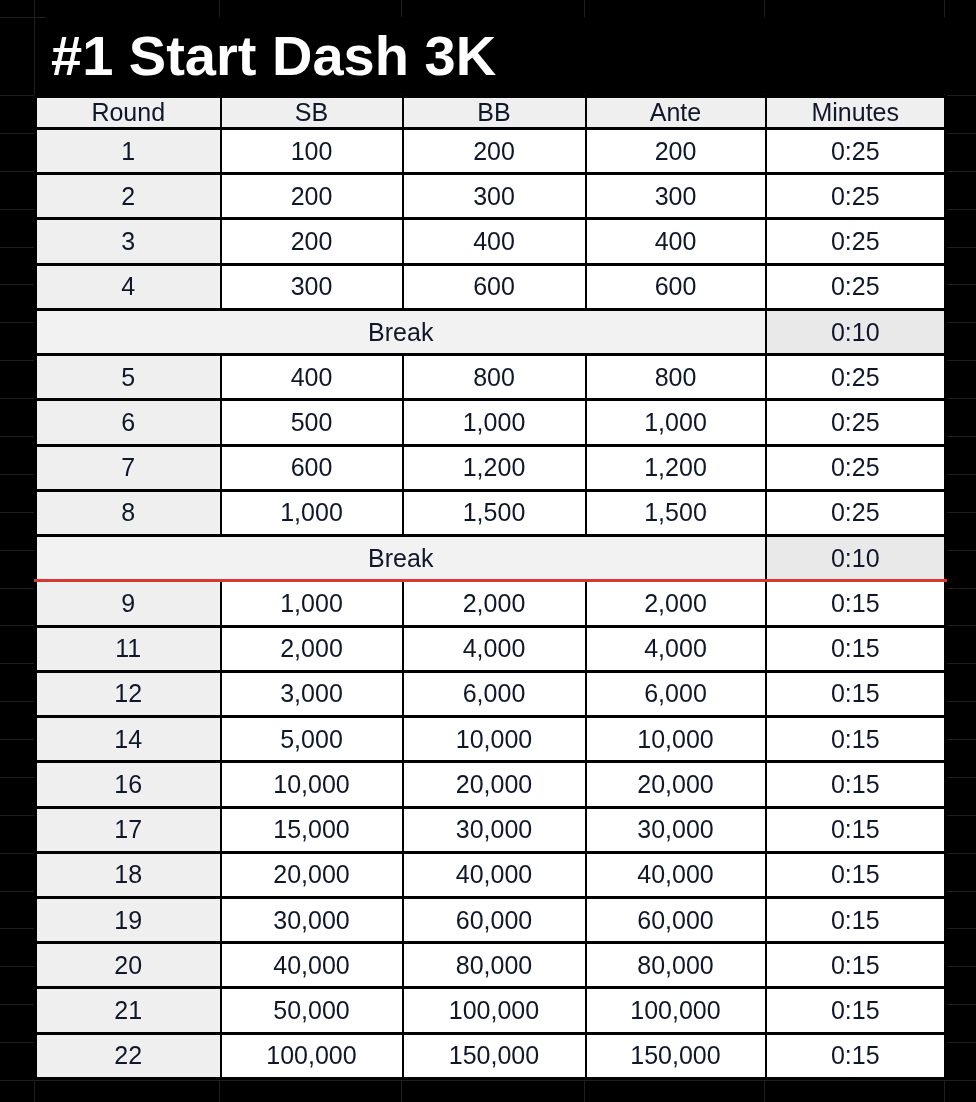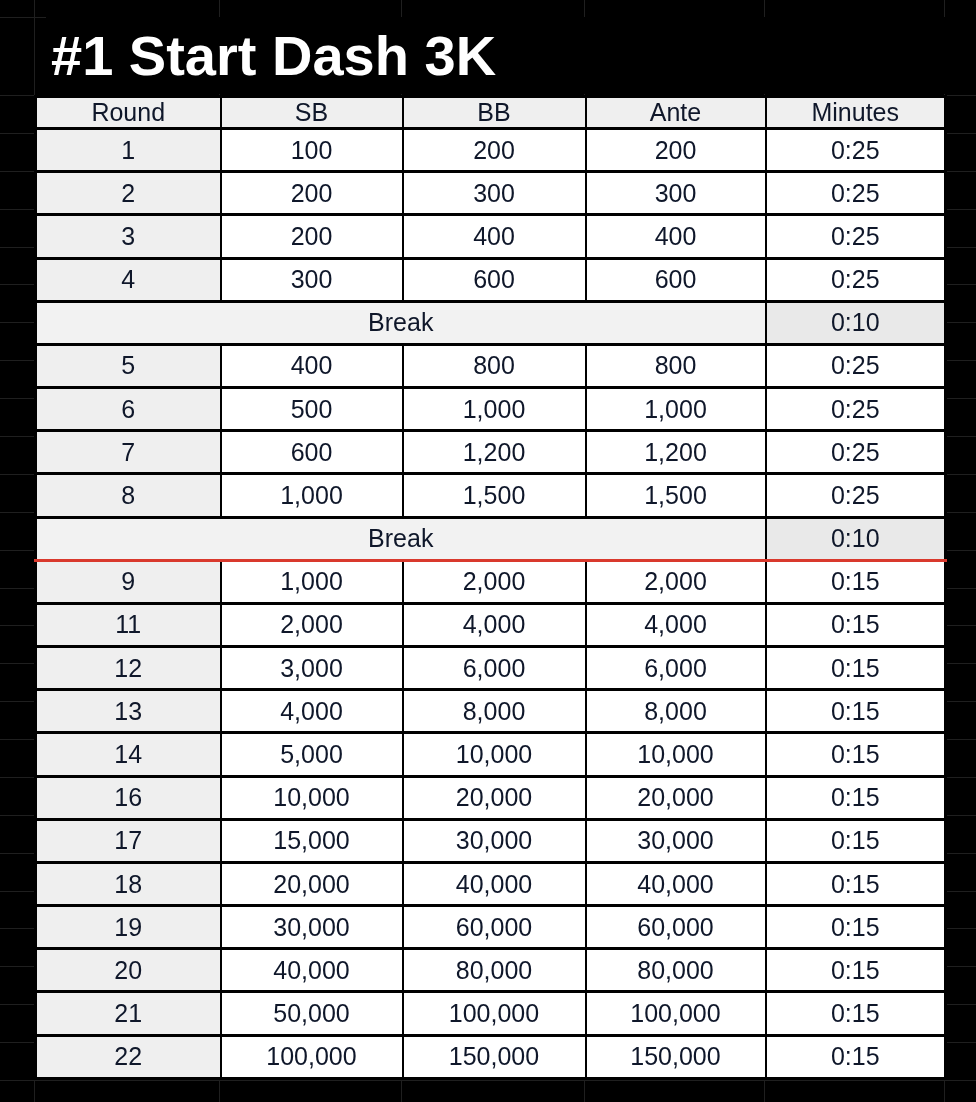--- a/index.html
+++ b/index.html
@@ -188,27 +188,20 @@
         <td>0:15</td>
       </tr>
       <tr>
         <td class="round-col">12</td>
         <td>3,000</td>
         <td>6,000</td>
         <td>6,000</td>
         <td>0:15</td>
       </tr>
       <tr>
-        <td class="round-col">13</td>
-        <td>4,000</td>
-        <td>8,000</td>
-        <td>8,000</td>
-        <td>0:15</td>
-      </tr>
-      <tr>
         <td class="round-col">14</td>
         <td>5,000</td>
         <td>10,000</td>
         <td>10,000</td>
         <td>0:15</td>
       </tr>
       <tr>
         <td class="round-col">16</td>
         <td>10,000</td>
         <td>20,000</td>

